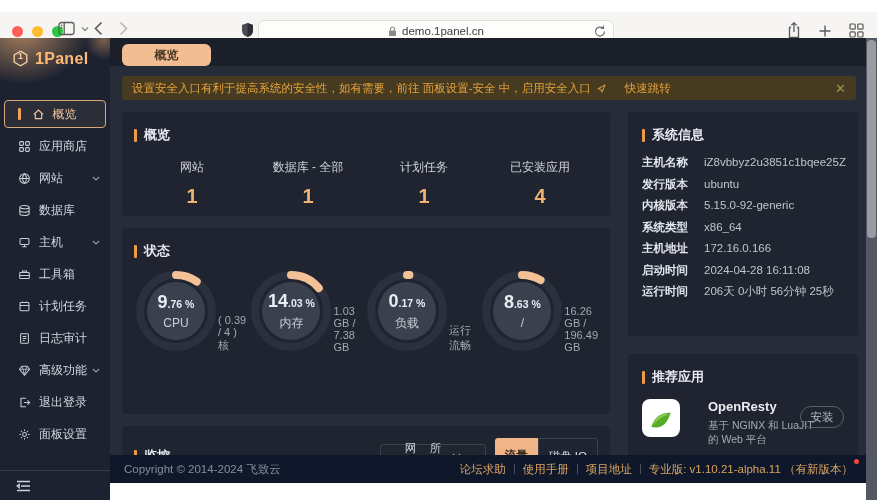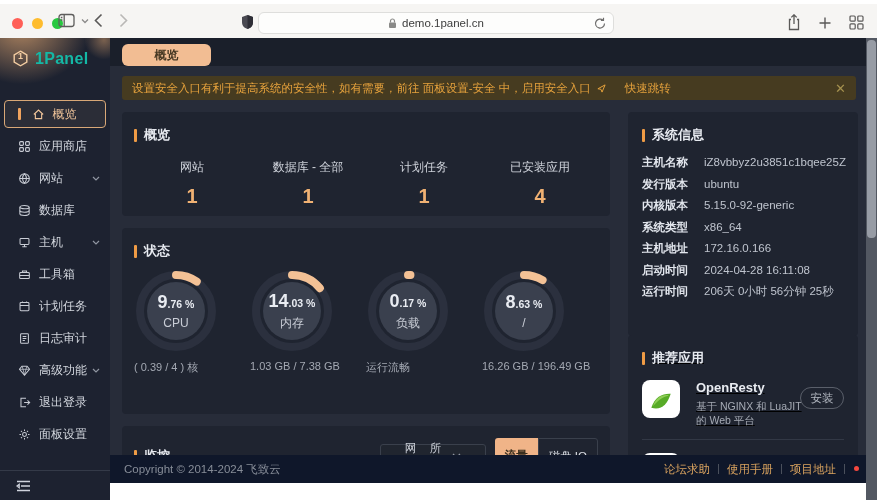--- a/index.html
+++ b/index.html
@@ -1,20 +1,20 @@
 <!DOCTYPE html>
 <html><head>
 <meta charset="utf-8">
 <style>
   * { margin:0; padding:0; box-sizing:border-box; font-family:"Liberation Sans", sans-serif; }
   html,body { width:877px; height:500px; }
   #screen { position:relative; width:877px; height:500px; overflow:hidden; background:#fff; }
 
   
-  .chrome { position:absolute; left:0; top:4px; width:877px; height:38px; background:#f6f5f3; border-bottom:2px solid #3b82f6; }
+  .chrome { position:absolute; left:0; top:12px; width:877px; height:38px; background:#f6f5f3; border-bottom:2px solid #3b82f6; }
   .traffic { position:absolute; left:12px; top:14px; display:flex; gap:9px; }
   .light { width:11px; height:11px; border-radius:50%; }
   .winctl { position:absolute; left:58px; top:9px; display:flex; align-items:center; gap:6px; }
   .navbtns { position:absolute; left:94px; top:9px; display:flex; align-items:center; gap:16px; }
   .addr { position:absolute; left:258px; top:8px; width:356px; height:22px; background:#fdfdfc; border:1px solid #dededc;
           border-radius:6px; display:flex; align-items:center; justify-content:center; gap:5px; font-size:11.5px; color:#3d3d3d; }
   .addr .reload { position:absolute; right:7px; top:4px; }
   .shield-wrap { position:absolute; left:241px; top:10px; }
   .chromeR { position:absolute; right:13px; top:10px; display:flex; gap:17px; align-items:center; }
 
@@ -22,21 +22,21 @@
   .app { position:absolute; left:0; top:38px; width:877px; height:462px; }
 
   
   .sidebar { position:absolute; left:0; top:0; width:110px; height:462px; background:#1d2230; overflow:hidden; }
   .sidebar::before { content:""; position:absolute; inset:0; pointer-events:none;
       background: radial-gradient(95px 78px at 22px -10px, rgba(199,149,104,.85), rgba(199,149,104,0) 72%),
                   radial-gradient(circle 26px at 104px 2px, rgba(199,149,104,.55), rgba(199,149,104,0) 75%); }
   .logo { position:relative; display:flex; align-items:center; gap:6px; padding:9px 0 0 12px; height:32px; z-index:2; }
   .logo-hex { position:relative; width:17px; height:17px; }
   .logo-glyph { position:absolute; left:0; top:1px; width:17px; text-align:center; font-size:9px; font-weight:bold; color:#f4cda2; }
-  .logo-text { font-size:16px; font-weight:bold; color:#14b8a6; letter-spacing:.3px; }
+  .logo-text { font-size:16px; font-weight:bold; color:#fdba74; letter-spacing:.3px; }
   .menu { position:relative; padding-top:28px; z-index:2; }
   .side-item { position:relative; height:32px; display:flex; align-items:center; gap:8px; padding-left:18px;
                font-size:12px; color:#d3d7de; cursor:pointer; }
   .side-item svg { flex:0 0 auto; }
   .side-item.active { height:28px; margin:2px 4px; padding-left:13px; border:1px solid #d9a877; border-radius:4px;
                       background:rgba(242,198,155,.07); color:#f2c69b; }
   .abar { width:2.5px; height:12px; background:#f0a35e; border-radius:1px; margin-right:3px; }
   .chev { position:absolute; right:10px; }
   .side-bottom { position:absolute; left:0; right:0; bottom:0; height:30px; border-top:1px solid #343a48;
                  display:flex; align-items:center; padding-left:16px; z-index:2; }
@@ -58,21 +58,21 @@
   .ttext { font-size:13px; font-weight:bold; color:#e7eaf0; }
 
   #card-overview { left:12px; top:74px; width:488px; height:104px; padding:14px 12px; }
   .stats { display:flex; margin-top:15px; }
   .stat { flex:1; text-align:center; cursor:pointer; }
   .stat-label { font-size:12px; color:#d0d4dc; }
   .stat-value { margin-top:9px; font-size:20px; font-weight:bold; color:#f0b173; }
 
   #card-status { left:12px; top:190px; width:488px; height:186px; padding:14px 12px; }
   .gauges { display:flex; margin-top:9px; }
-  .gauge { flex:1; display:flex; flex-direction:column; align-items:flex-start; }
+  .gauge { flex:1; display:flex; flex-direction:row; align-items:flex-end; }
   .gauge-wrap { position:relative; width:84px; height:84px; }
   .gauge-val { position:absolute; inset:0; display:flex; flex-direction:column; align-items:center; justify-content:center; color:#e9ecf2; }
   .gv-int { font-size:18px; font-weight:bold; }
   .gv-dec { font-size:10.5px; font-weight:bold; }
   .gv-label { margin-top:3px; font-size:12px; color:#c9cdd6; }
   .gauge-cap { margin-top:7px; font-size:11px; color:#a3a8b2; }
 
   #card-monitor { left:12px; top:388px; width:488px; height:60px; padding:12px; }
   .monitor-row { display:flex; align-items:center; }
   .mon-select { margin-left:auto; width:106px; height:24px; background:#20252f; border:1px solid #3a404c; border-radius:3px;
@@ -82,25 +82,25 @@
   .seg-btn { height:24px; padding:17px 10px; font-size:11.5px; display:flex; align-items:center; cursor:pointer; }
   .seg-btn.on { background:#f0b488; color:#3a2f1e; font-weight:bold; border-radius:3px 0 0 3px; }
   .seg-btn.off { background:#1f2430; border:1px solid #3a404c; color:#dde1e8; border-radius:0 3px 3px 0; }
 
   #card-system { left:518px; top:74px; width:230px; height:224px; padding:14px; }
   .sysrows { margin-top:12px; }
   .sysrow { display:flex; margin-bottom:9.5px; font-size:11.5px; line-height:12px; }
   .sys-label { width:56px; font-weight:bold; color:#e2e6ed; flex:0 0 auto; }
   .sys-value { color:#bfc4ce; margin-left:6px; white-space:nowrap; }
 
-  #card-apps { left:518px; top:297px; width:230px; height:135px; padding:14px; overflow:hidden;text-decoration:underline; }
+  #card-apps { left:518px; top:316px; width:230px; height:135px; padding:14px; overflow:hidden; }
   .app-row { position:relative; display:flex; margin-top:13px; padding-bottom:12px; border-bottom:1px solid #323845; }
   .app-row.last { border-bottom:none; }
   .app-icon { width:38px; height:38px; border-radius:8px; background:#fff; flex:0 0 auto; display:flex; align-items:center; justify-content:center; }
-  .app-info { margin-left:16px; width:118px; }
+  .app-info { margin-left:28px; width:118px; }
   .app-name { font-size:13px; font-weight:bold; color:#e9ecf1; }
   .app-desc { margin-top:4px; font-size:10.5px; line-height:14px; color:#a6abb5; }
   .install-btn { position:absolute; right:0; top:7px; width:44px; height:22px; border:1px solid #5a5f6a; border-radius:11px;
                  color:#b4b9c2; font-size:11.5px; display:flex; align-items:center; justify-content:center; cursor:pointer; }
 
   .footer { position:absolute; left:0; right:0; top:417px; height:28px; background:#0f172a; display:flex; align-items:center;
             padding:0 24px 0 14px; font-size:11.5px; z-index:5; }
   .copyright { color:#878d98; }
   .foot-links { margin-left:auto; display:flex; align-items:center; color:#dba45f; }
   .flink { padding:0 8px; cursor:pointer; white-space:nowrap; }
@@ -536,20 +536,21 @@
       <div class="footer">
         <span class="copyright">Copyright © 2014-2024 飞致云</span>
         <div class="foot-links">
           <span class="flink">论坛求助</span>
           <span class="fsep"></span>
           <span class="flink">使用手册</span>
           <span class="fsep"></span>
           <span class="flink">项目地址</span>
           <span class="fsep"></span>
           <span class="fversion">
+            <span>专业版: v1.10.21-alpha.11 （有新版本）</span>
             <span class="reddot"></span>
           </span>
         </div>
       </div>
 
       <div class="bottom-white"></div>
 
     </div>
   </div>
 

